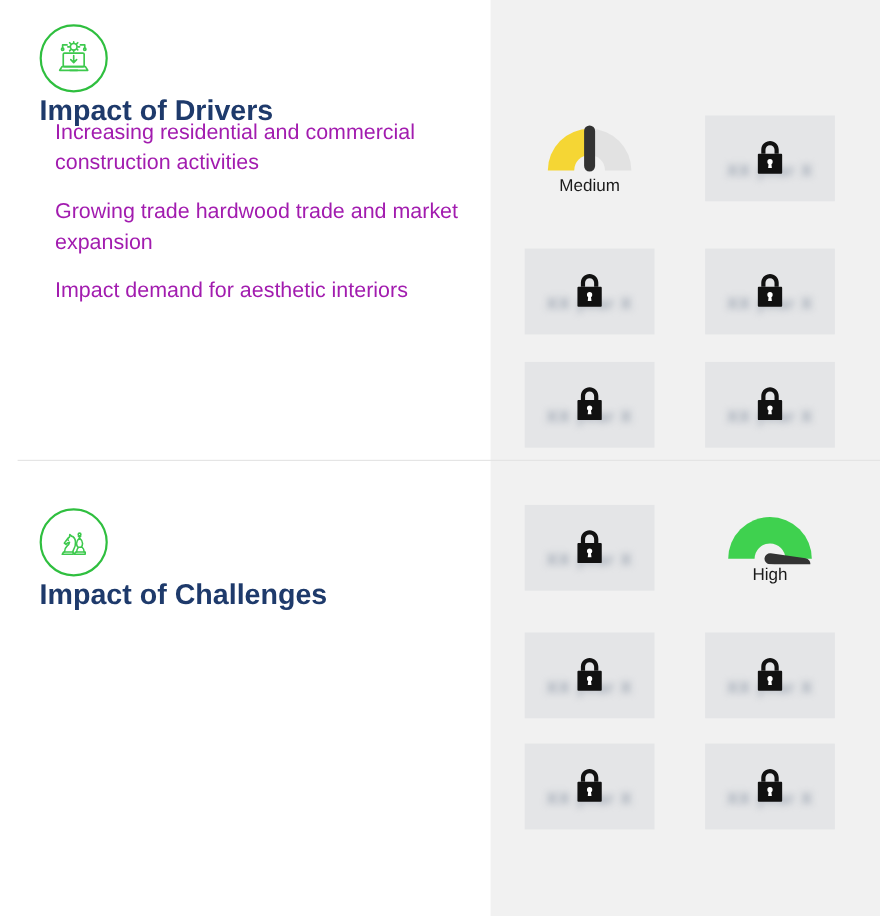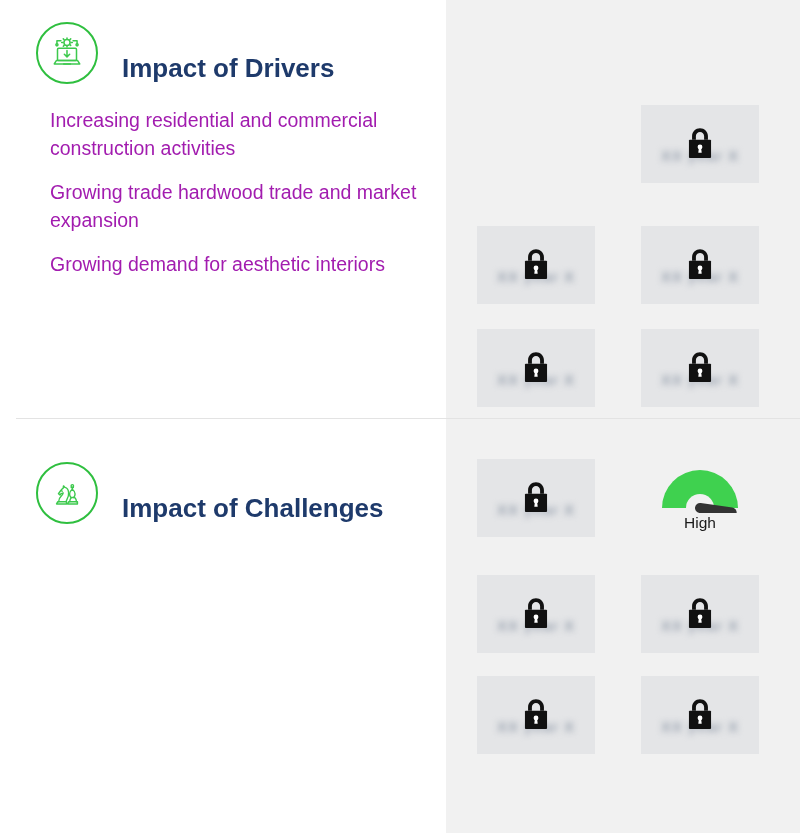--- a/index.html
+++ b/index.html
@@ -65,22 +65,23 @@
     width: 446px;
   }
   #section-drivers    { top: 0;   height: 418px; }
   #section-challenges { top: 440px; height: 414px; }
 
   .section-header {
     position: absolute;
     left: 36px;
     top: 22px;
     display: flex;
-    align-items: flex-end;
-    gap: 24px;
+    align-items: flex-start;
+    gap: 1px;
+    flex-direction: column;
   }
   .section-icon {
     width: 62px;
     height: 62px;
     border-radius: 50%;
     border: 2px solid #2fbf3f;
     box-sizing: border-box;
     display: flex;
     align-items: center;
     justify-content: center;
@@ -189,21 +190,21 @@
           <path d="M6.6 31.5h26.8l-2.2-3.5H8.8z"></path>
           <path d="M16.5 31.5h7"></path>
         </svg>
       </div>
       <div class="section-title">Impact of Drivers</div>
     </div>
 
     <div id="drivers-list" class="bullet-list">
       <div class="bullet">Increasing residential and commercial construction activities</div>
       <div class="bullet">Growing trade hardwood trade and market expansion</div>
-      <div class="bullet">Growing demand for aesthetic interiors</div>
+      <div class="bullet">Impact demand for aesthetic interiors</div>
     </div>
   </div>
 
   <div id="section-challenges" class="section">
     <div class="section-header">
       <div class="section-icon">
         <svg width="38" height="38" viewBox="0 0 40 40" fill="none" stroke="#3dc94d" stroke-width="1.5" stroke-linecap="round" stroke-linejoin="round">
 
           <path d="M9 31.5h10.5v-2.2H10.2z"></path>
           <path d="M11.2 29.3c0-3 .9-4.4 2.6-5.9 1.5-1.3 2-2.1 2.2-3.4l-2.1.6-1.3 1.4-1.6-1.2 1.9-2.6c1-1.4 2.1-2.7 3.1-3.3l.3-2.4 1.6 1.6c2.4.6 3.6 2.6 3.8 5.5.2 3.3-.7 5.6-1.7 7.2-.6 1-.8 1.8-.8 2.5"></path>
@@ -214,20 +215,29 @@
           <path d="M24.1 24.7c-.9-1-1.4-2.2-1.4-3.6 0-2.3 1.5-3.9 2.9-5 1.4 1.1 2.9 2.7 2.9 5 0 1.4-.5 2.6-1.4 3.6"></path>
           <path d="M25.6 16.1v-1.8M24.5 14.3h2.2"></path>
           <circle cx="25.6" cy="12.5" r="1.3"></circle>
         </svg>
       </div>
       <div class="section-title">Impact of Challenges</div>
     </div>
 
   </div>
 
+  <div class="gauge-cell col-2025" style="top:108px">
+    <svg class="gauge-svg" width="84" height="52" viewBox="0 0 84 52">
+      <path d="M4 47 A38 38 0 0 1 42 9 L42 47 Z" fill="#f5d634"></path>
+      <path d="M42 9 A38 38 0 0 1 80 47 L42 47 Z" fill="#e2e2e2"></path>
+      <circle cx="42" cy="47" r="14" fill="#f1f1f1"></circle>
+      <rect x="37" y="6" width="10" height="42" rx="5" fill="#333333"></rect>
+    </svg>
+    <div class="gauge-label">Medium</div>
+  </div>
 
   <div class="locked col-2029" style="top:105px">
     <div class="blur-text">XX year X</div>
     <svg class="lock-icon" viewBox="0 0 24 24" fill="#111111">
       <path d="M12 1.5c-3.1 0-5.6 2.5-5.6 5.6v2.6h2.7V7.1c0-1.6 1.3-2.9 2.9-2.9s2.9 1.3 2.9 2.9v2.6h2.7V7.1c0-3.1-2.5-5.6-5.6-5.6z"></path>
       <rect x="4.2" y="9.7" width="15.6" height="12.8" rx="0.6"></rect>
       <circle cx="12" cy="14.8" r="1.7" fill="#ffffff"></circle>
       <path d="M11.2 15.4h1.6l.4 3.4h-2.4z" fill="#ffffff"></path>
     </svg>
   </div>

